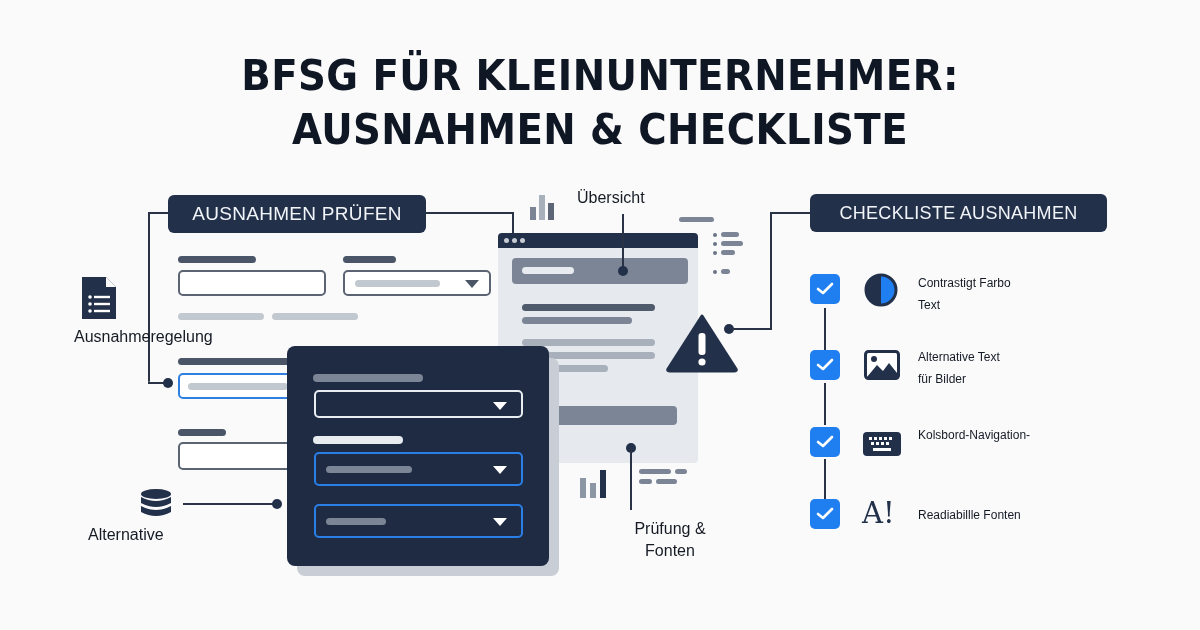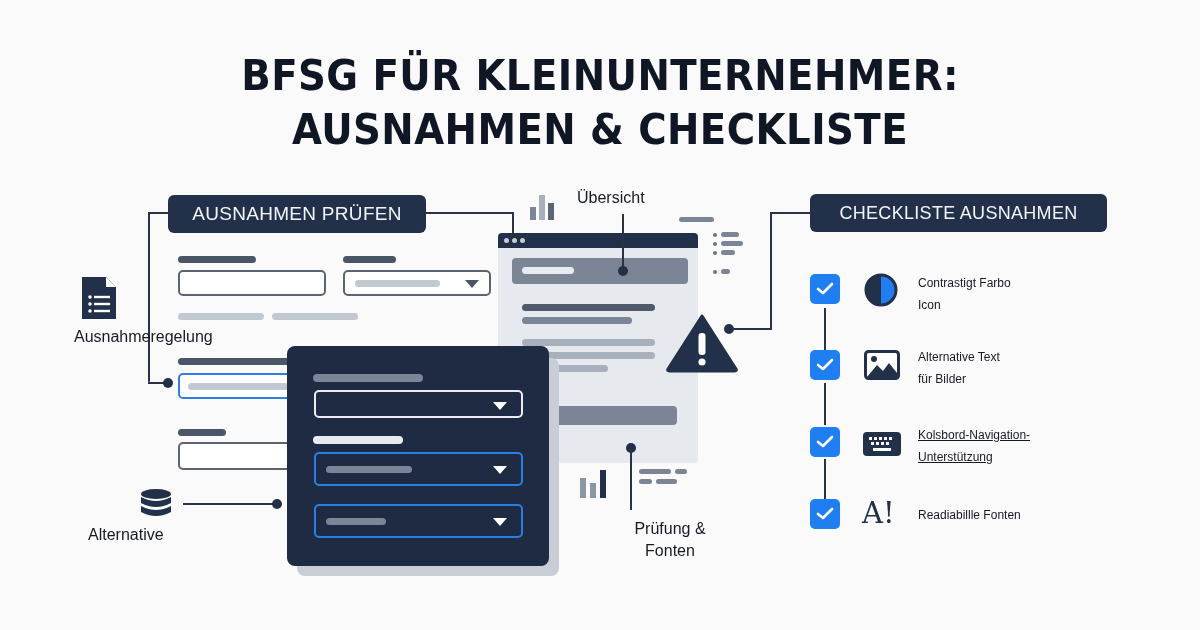--- a/index.html
+++ b/index.html
@@ -194,21 +194,21 @@
     </svg>
 </div>
 <div class="abs" style="left:864px; top:273px; width:34px; height:34px;">
   <svg width="34" height="34" viewBox="0 0 34 34">
       <circle cx="17" cy="17" r="15" fill="#1f7ff0" stroke="#22304a" stroke-width="3"></circle>
       <path d="M17 2 A15 15 0 0 0 17 32 Z" fill="#22304a"></path>
     </svg>
 </div>
 <div class="ck-text" style="left:918px; top:272px;">
   <div>Contrastigt Farbo</div>
-  <div>Icon</div>
+  <div>Text</div>
 </div>
 
 <div class="check" style="left:810px; top:350px;">
   <svg width="18" height="14" viewBox="0 0 18 14">
       <path d="M2 7 L7 11 L16 2" fill="none" stroke="#fff" stroke-width="2.6" stroke-linecap="round" stroke-linejoin="round"></path>
     </svg>
 </div>
 <div class="abs" style="left:864px; top:350px; width:36px; height:30px;">
   <svg width="36" height="30" viewBox="0 0 36 30">
       <rect x="1.5" y="1.5" width="33" height="27" rx="3" fill="#fff" stroke="#22304a" stroke-width="3"></rect>
@@ -236,23 +236,22 @@
         <rect x="21" y="5" width="3" height="3"></rect>
         <rect x="26" y="5" width="3" height="3"></rect>
       <rect x="8" y="10" width="3" height="3"></rect>
         <rect x="13" y="10" width="3" height="3"></rect>
         <rect x="18" y="10" width="3" height="3"></rect>
         <rect x="23" y="10" width="3" height="3"></rect>
       <rect x="10" y="16" width="18" height="3"></rect>
     </g>
   </svg>
 </div>
-<div class="ck-text" style="left:918px; top:424px;text-decoration:underline;">
+<div class="ck-text" style="left:918px; top:424px;">
   <div>Kolsbord-Navigation-</div>
-  <div>Unterstützung</div>
 </div>
 
 <div class="check" style="left:810px; top:499px;">
   <svg width="18" height="14" viewBox="0 0 18 14">
       <path d="M2 7 L7 11 L16 2" fill="none" stroke="#fff" stroke-width="2.6" stroke-linecap="round" stroke-linejoin="round"></path>
     </svg>
 </div>
 <div class="abs" style="left:862px; top:496px; font-family:'DejaVu Serif','Liberation Serif',serif; font-size:29px; color:#22304a; line-height:34px;">A!</div>
 <div class="ck-text" style="left:918px; top:504px;">
   <div>Readiabillle Fonten</div>

